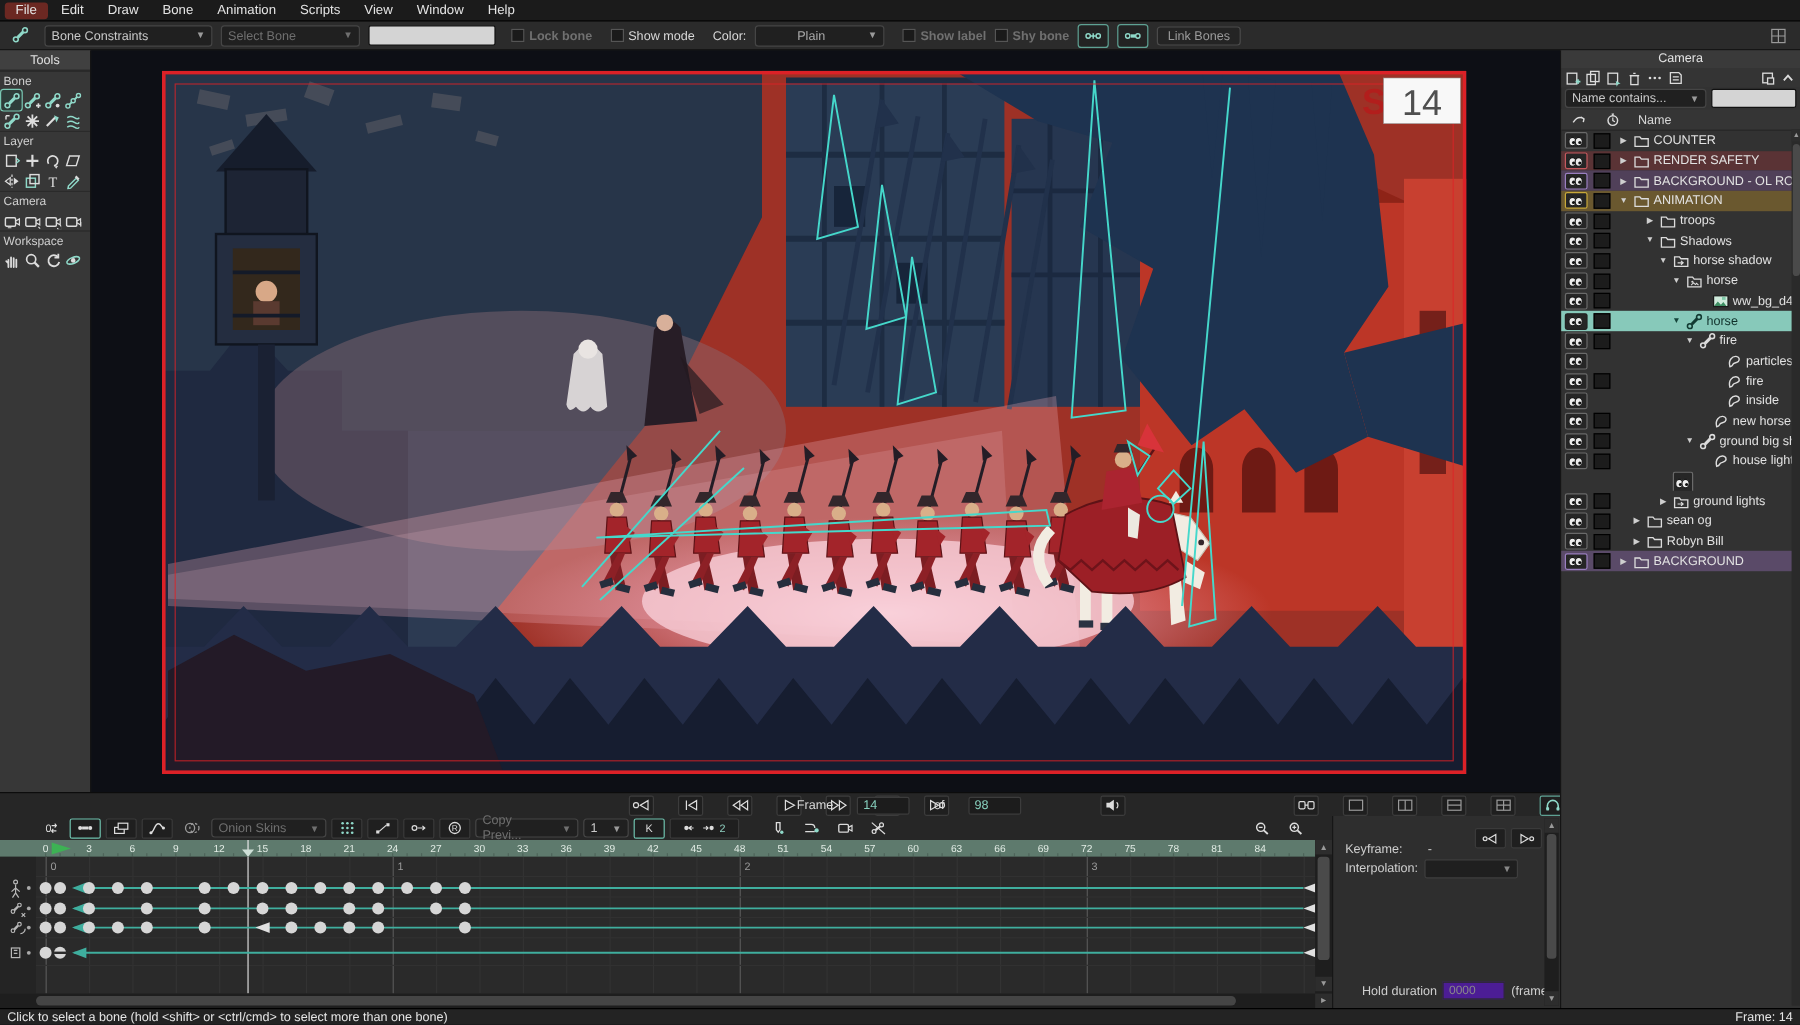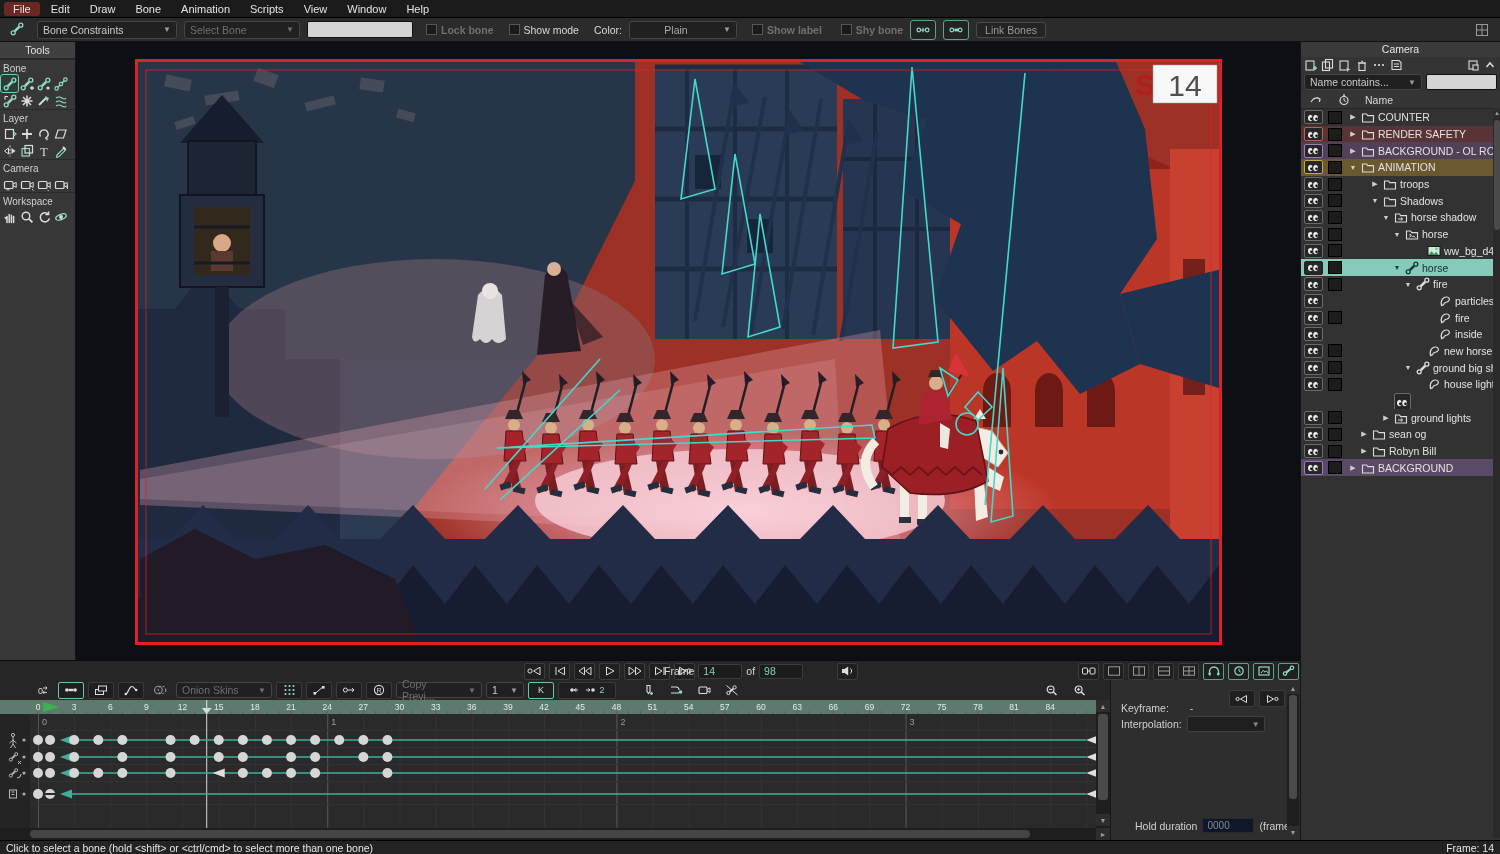--- a/index.html
+++ b/index.html
@@ -31,40 +31,40 @@
   #tools .ttl{text-align:center;font-size:10.5px;color:#e2e2e2;background:#404040;padding:2px 0;border-bottom:1px solid #262626;}
   #tools .sec{font-size:10px;color:#cfcfcf;padding:3px 3px 1px;border-top:1px solid #2a2a2a;}
   #tools .grid{display:flex;flex-wrap:wrap;padding:0 1px;}
   #tools .tool{width:17px;height:17px;display:flex;align-items:center;justify-content:center;border-radius:2px;margin:0;}
   #tools .tool.sel{outline:1px solid #79c9b4;background:#2e3c39;}
   
   #canvas{left:76px;top:42px;width:1224px;height:618px;background:#0d0f15;overflow:hidden;}
   #art{position:absolute;left:59px;top:17px;}
   
   #playbar{left:0;top:660px;width:1300px;height:20px;background:#262626;border-top:1px solid #0c0c0c;border-bottom:1px solid #0c0c0c;}
-  #playbar .grp{position:absolute;top:0;height:20px;display:flex;align-items:center;gap:4px;}
+  #playbar .grp{position:absolute;top:0;height:20px;display:flex;align-items:center;gap:20px;}
   .pbtn{width:19px;height:15px;background:#1f1f1f;border:1px solid #3c3c3c;border-radius:2px;display:flex;align-items:center;justify-content:center;}
   .valbox{background:#1c1c1c;border:1px solid #3c3c3c;border-radius:2px;color:#86cfbd;min-width:34px;height:13px;padding:0 4px;font-size:10.5px;display:flex;align-items:center;}
   
   #timeline{left:0;top:680px;width:1110px;height:160px;background:#262626;}
   #tl-toolbar{position:absolute;left:0;top:0;width:1110px;height:20px;display:flex;align-items:center;gap:4px;padding-left:30px;box-sizing:border-box;}
   .tbtn{height:15px;min-width:20px;background:#1f1f1f;border:1px solid #3a3a3a;border-radius:2px;display:flex;align-items:center;justify-content:center;padding:0 2px;}
   .tbtn.sel{border-color:#6fc2ae;}
   #ruler{position:absolute;left:0;top:20px;width:1096px;height:14px;background:#5e7a6d;}
   #tracks{position:absolute;left:0;top:34px;width:1096px;height:114px;background:#2a2a2a;}
   #hscroll{position:absolute;left:0;top:148px;width:1096px;height:12px;background:#1e1e1e;}
   #hscroll .thumb{position:absolute;left:30px;top:2px;width:1000px;height:8px;background:#454545;border-radius:4px;}
   .sbar{background:#1e1e1e;}
   .sbtn{position:absolute;width:14px;height:12px;background:#2d2d2d;color:#9a9a9a;font-size:7px;display:flex;align-items:center;justify-content:center;}
   .sthumb{position:absolute;background:#4a4a4a;border-radius:3px;}
   
   #keypanel{left:1110px;top:680px;width:190px;height:160px;background:#2e2e2e;border-left:1px solid #161616;box-sizing:border-box;font-size:10.5px;}
   #keypanel .row{position:absolute;display:flex;align-items:center;gap:5px;color:#cfcfcf;}
   #keypanel .dd{width:72px;height:14px;background:#1f1f1f;border:1px solid #3e3e3e;border-radius:2px;display:flex;align-items:center;justify-content:flex-end;padding-right:4px;color:#888;font-size:8px;}
-  #keypanel .inp{width:42px;height:13px;background:#0f172a;border:1px solid #2a2a2a;color:#8a8a8a;font-size:10px;display:flex;align-items:center;padding:0 4px;}
+  #keypanel .inp{width:42px;height:13px;background:#4c1d95;border:1px solid #2a2a2a;color:#8a8a8a;font-size:10px;display:flex;align-items:center;padding:0 4px;}
   
   #layers{left:1300px;top:42px;width:200px;height:798px;background:#323232;border-left:1px solid #141414;box-sizing:border-box;}
   #layers .ttl{text-align:center;font-size:10.5px;color:#e4e4e4;background:#3a3a3a;height:15px;line-height:15px;}
   #lyr-icons{display:flex;align-items:center;height:16px;gap:3px;padding:0 3px;background:#343434;}
   #lyr-filter{display:flex;align-items:center;gap:4px;height:18px;padding:0 3px;}
   #lyr-filter .drop{flex:0 0 106px;height:14px;}
   #lyr-filter .field{flex:1;height:14px;background:#d4d4d4;border-radius:2px;border:1px solid #111;}
   #lyr-cols{display:flex;align-items:center;height:17px;gap:14px;padding-left:8px;color:#d8d8d8;font-size:10.5px;border-bottom:1px solid #262626;background:#353535;}
   #layerRows{position:relative;}
   .lrow{height:16.7px;display:flex;align-items:center;gap:3px;padding-left:3px;white-space:nowrap;overflow:hidden;font-size:10.5px;color:#e2e2e2;}
@@ -123,21 +123,21 @@
     </label>
   <span class="lbl" style="margin-left:8px">Color:</span>
   <div class="drop" style="width:96px">
     <span style="margin:0 auto;color:#a9a9a9">Plain</span>
       <span class="caret">▼</span>
   </div>
   <label class="chk dis" style="margin-left:8px">
       <span class="box"></span>
       <span>Show label</span>
     </label>
-  <label class="chk dis" style="margin-left:12px">
+  <label class="chk dis" style="margin-left:0">
       <span class="box"></span>
       <span>Shy bone</span>
     </label>
   <span class="ibtn teal" id="tbSplit">
       <svg width="14" height="14" viewBox="0 0 14 14">
         <circle cx="2.8" cy="7" r="1.8" fill="none" stroke="#8fd9c9" stroke-width="1.2"></circle>
         <circle cx="11.2" cy="7" r="1.8" fill="none" stroke="#8fd9c9" stroke-width="1.2"></circle>
         <path d="M4.8 7 h4.4 M7 4.8 v4.4" stroke="#8fd9c9" stroke-width="1.2"></path>
       </svg>
     </span>

